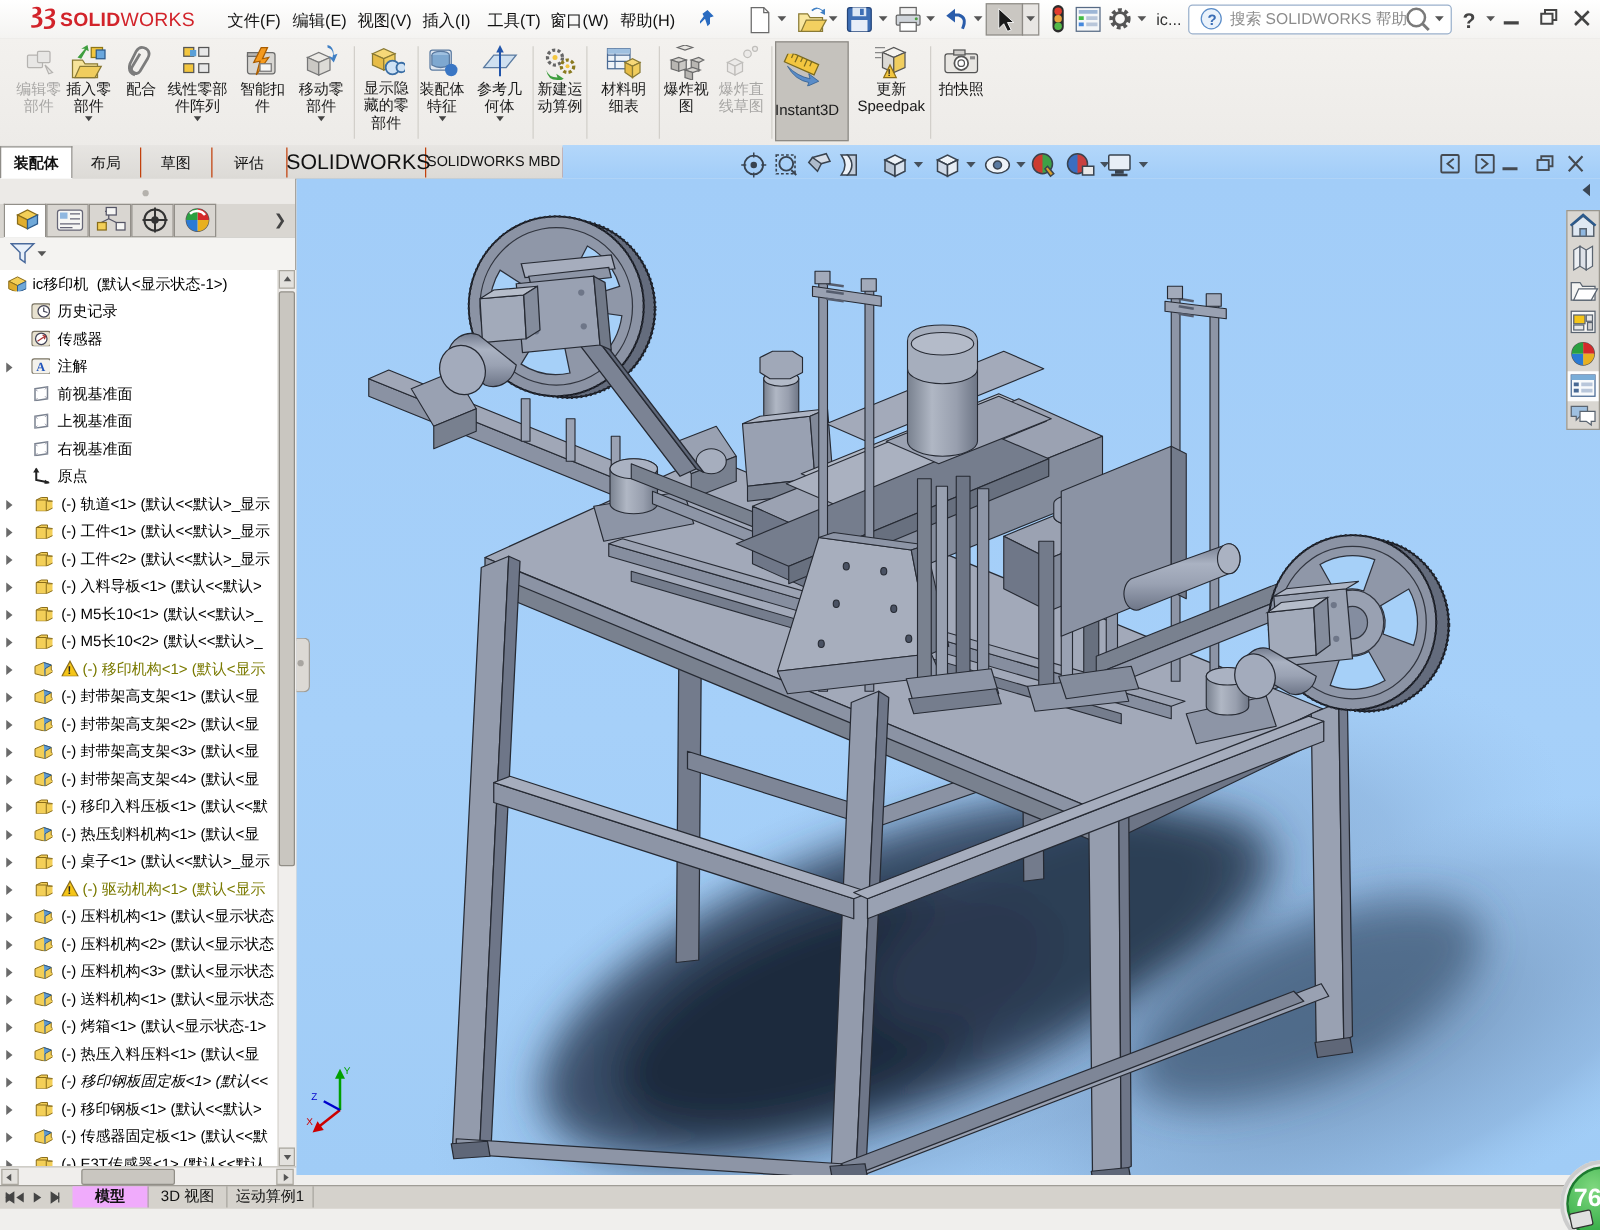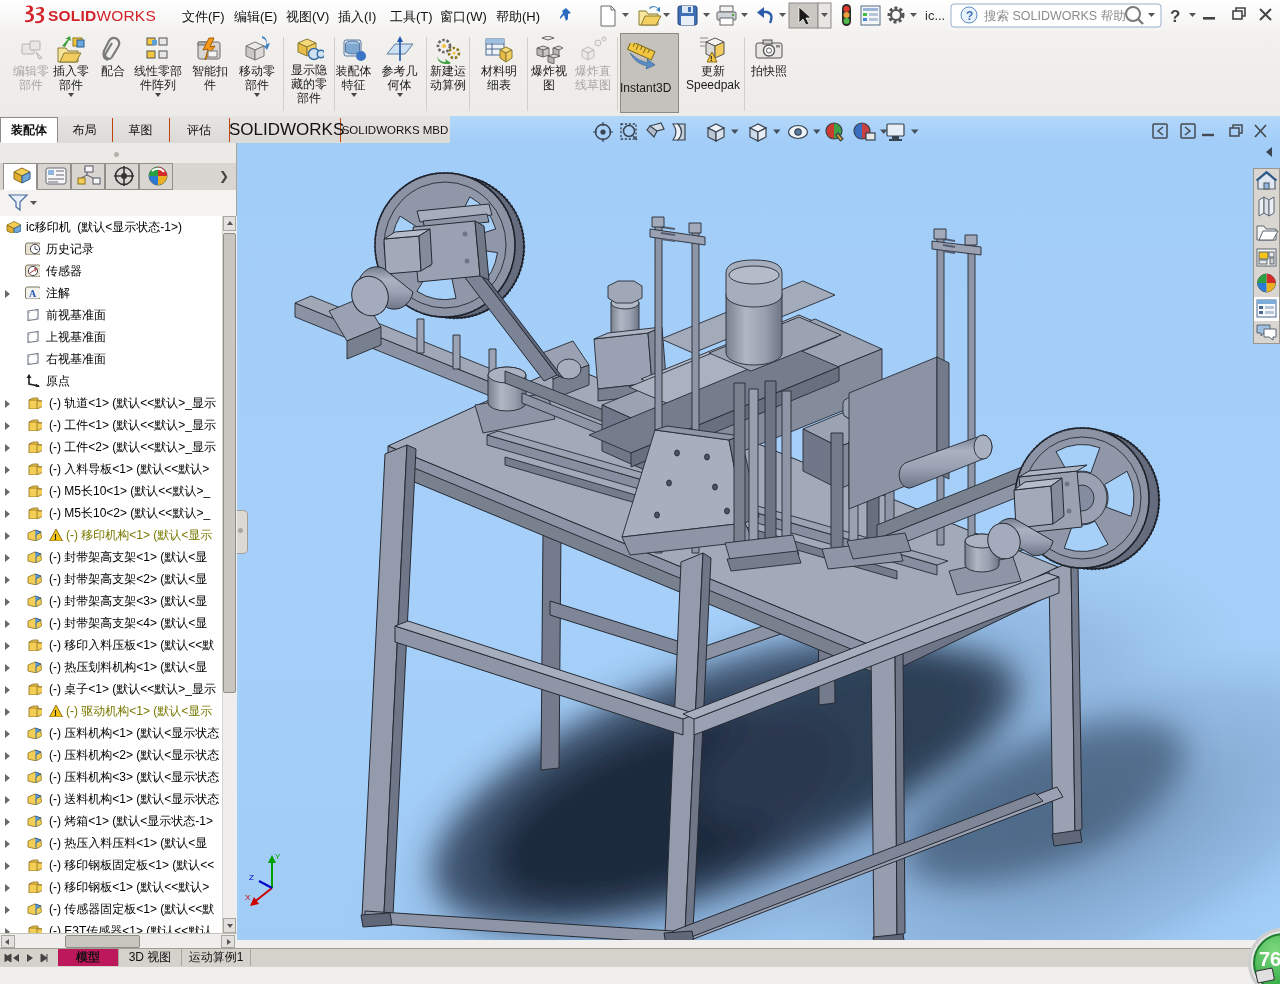--- a/index.html
+++ b/index.html
@@ -30,21 +30,21 @@
   #tree{left:0;top:73px;width:222px;height:717px;background:#fff;overflow:hidden;font-size:12px;color:#000;}
   .trow{position:absolute;left:0;height:22px;line-height:22px;white-space:nowrap;}
   .arr{position:absolute;left:5px;top:8px;width:0;height:0;border-top:4px solid transparent;border-bottom:4px solid transparent;border-left:5px solid #6a6a6a;}
   .pico{position:absolute;width:15px;height:13px;top:4px;}
   .olive{color:#7a7a00;}
   .sbthumb{background:#c9c6c0;border:1px solid #918e87;border-radius:2px;}
   
   #hscroll{left:0;top:933px;width:237px;height:15px;background:#f0eeec;border-top:1px solid #c4c1bb;}
   #doctabs{left:0;top:948px;width:1280px;height:18px;background:#d5d2cc;border-top:1px solid #a09d96;}
   .dtab{top:0;height:17px;line-height:17px;font-size:12px;text-align:center;border-right:1px solid #a8a59e;color:#111;}
-  .dtab.active{background:#be185d;font-weight:bold;}
+  .dtab.active{background:#f0abfc;font-weight:bold;}
   #statusbar{left:0;top:966px;width:1280px;height:18px;background:#f1f0ee;border-top:1px solid #c6c3be;font-size:12px;color:#111;}
   
   #taskpane{left:1253px;top:168px;width:27px;height:175px;background:#d9d6d1;border:1px solid #9a978f;box-sizing:border-box;}
 </style>
 </head>
 <body>
 <div id="app">
 
   <div id="titlebar" class="abs"></div>
   <div id="logo" class="abs">
@@ -990,21 +990,21 @@
           <span style="position:absolute;left:49px;">(-) 烤箱&lt;1&gt; (默认&lt;显示状态-1&gt;</span>
         </div>
       <div class="trow" style="top:616px;width:222px;">
           <span class="arr"></span>
           <svg class="pico" style="left:27px" width="17" height="14">
             <path d="M1 5 L8 2 L14 4 L14 8 L16 9 L9 13 L1 11 Z" fill="#f3cf58" stroke="#8a6d1a" stroke-width="0.8"></path>
             <path d="M8 2 L14 4 L9 7 L9 13" fill="#5e9bd0" stroke="#2c5a8c" stroke-width="0.8"></path>
           </svg>
           <span style="position:absolute;left:49px;">(-) 热压入料压料&lt;1&gt; (默认&lt;显</span>
         </div>
-      <div class="trow" style="top:638px;width:256px;">
+      <div class="trow" style="top:638px;width:256px;font-style:italic;">
           <span class="arr"></span>
           <svg class="pico" style="left:27px" width="17" height="14">
             <g stroke="#8a6d1a" stroke-width="0.8">
               <path d="M2 4 L6 2 L11 2 L11 5 L16 5 L16 10 L10 13 L2 13 Z" fill="#f3cf58"></path>
               <path d="M2 4 L10 4 L10 13" fill="none"></path>
               <path d="M10 4 L16 5" fill="none" stroke-width="0.6"></path>
             </g>
           </svg>
           <span style="position:absolute;left:49px;">(-) 移印钢板固定板&lt;1&gt; (默认&lt;&lt;</span>
         </div>

